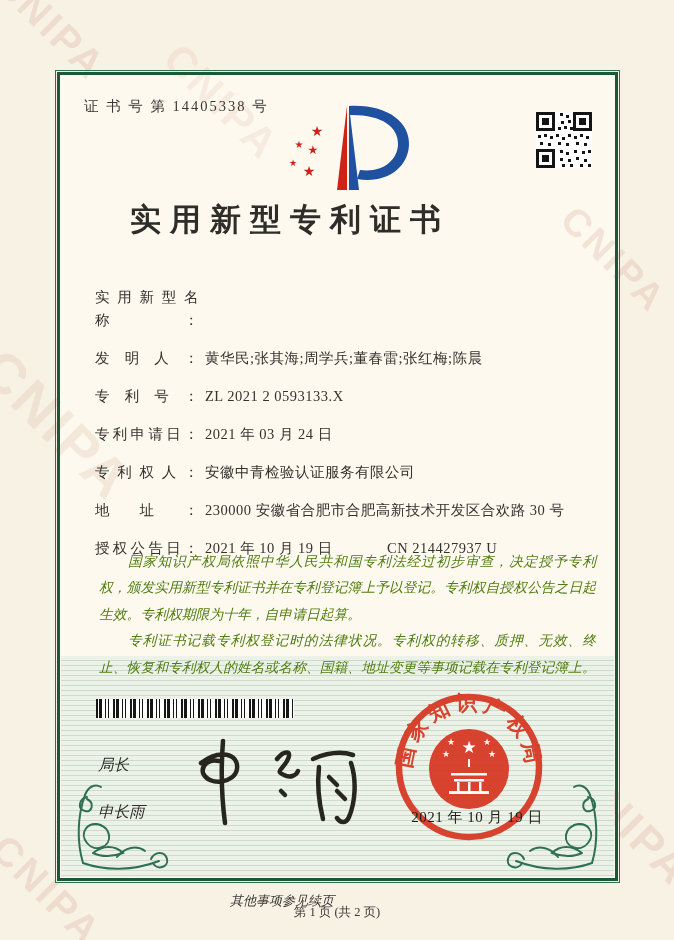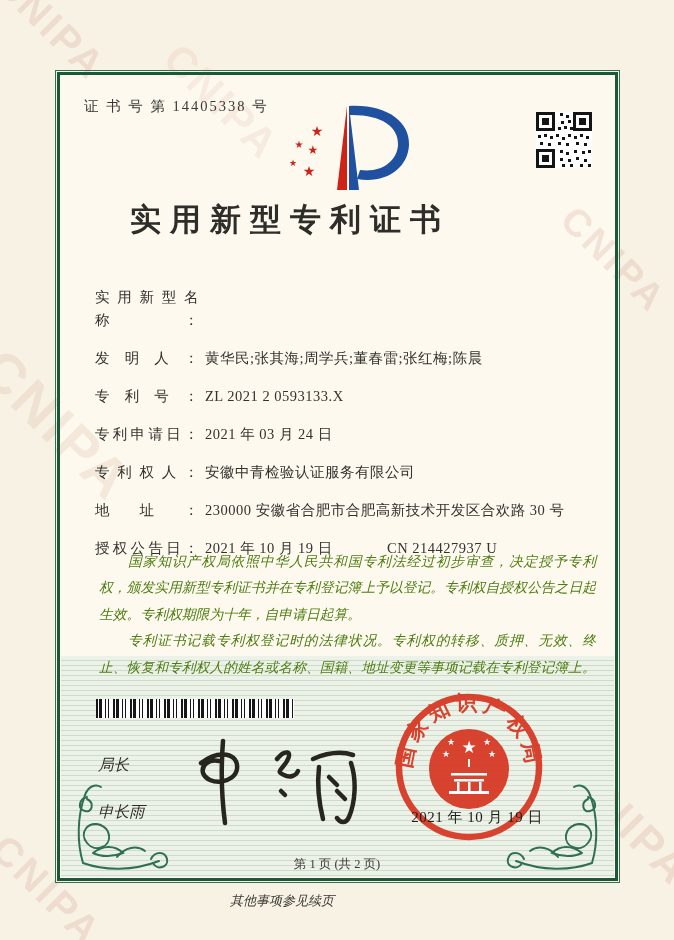--- a/index.html
+++ b/index.html
@@ -41,21 +41,21 @@
              text-align:justify;color:#4d7c0f;font-style:italic;margin-left:7px;}
   .body-text p{margin:0;text-indent:2.1em;}
   .barcode{position:absolute;left:96px;top:699px;width:198px;height:19px;
            background:repeating-linear-gradient(90deg,#161616 0 2px,#fdfdfd 2px 3px,#161616 3px 6px,#fdfdfd 6px 9px,#161616 9px 10px,#fdfdfd 10px 12px,#161616 12px 13px,#fdfdfd 13px 17px);}
   .sig-title{position:absolute;left:98px;top:755px;font-size:15.5px;font-style:italic;color:#2c2b27;text-align:right;}
   .sig-name{position:absolute;left:98px;top:786px;font-size:15.5px;font-style:italic;color:#2c2b27;margin-top:16px;}
   .sig-hand{position:absolute;left:185px;top:733px;}
   .seal{position:absolute;left:391px;top:687px;width:156px;height:166px;z-index:7;opacity:0.93;}
   .seal-date{position:absolute;left:399px;top:808px;width:156px;text-align:center;font-size:15px;
              color:#21211c;z-index:8;letter-spacing:0.5px;}
-  .page-num{position:absolute;left:0;top:856px;width:674px;text-align:center;font-size:12.5px;color:#3a3935;z-index:7;}
+  .page-num{position:absolute;left:0;top:904px;width:674px;text-align:center;font-size:12.5px;color:#3a3935;z-index:7;}
   .footer-note{position:absolute;left:0;top:892px;width:564px;text-align:center;font-size:13px;
                font-style:italic;color:#3a3935;}
 </style>
 </head>
 <body>
 
 <div class="page">
 
   <div class="wm wm1">CNIPA</div>
   <div class="wm wm2">CNIPA</div>

